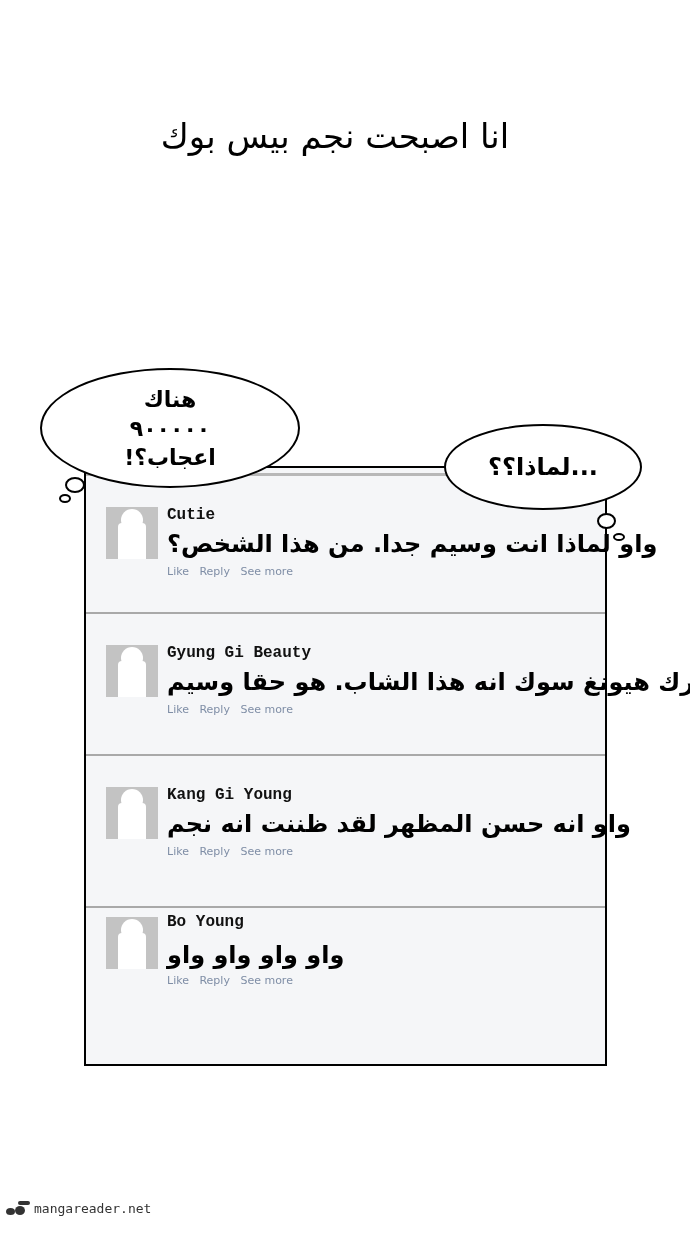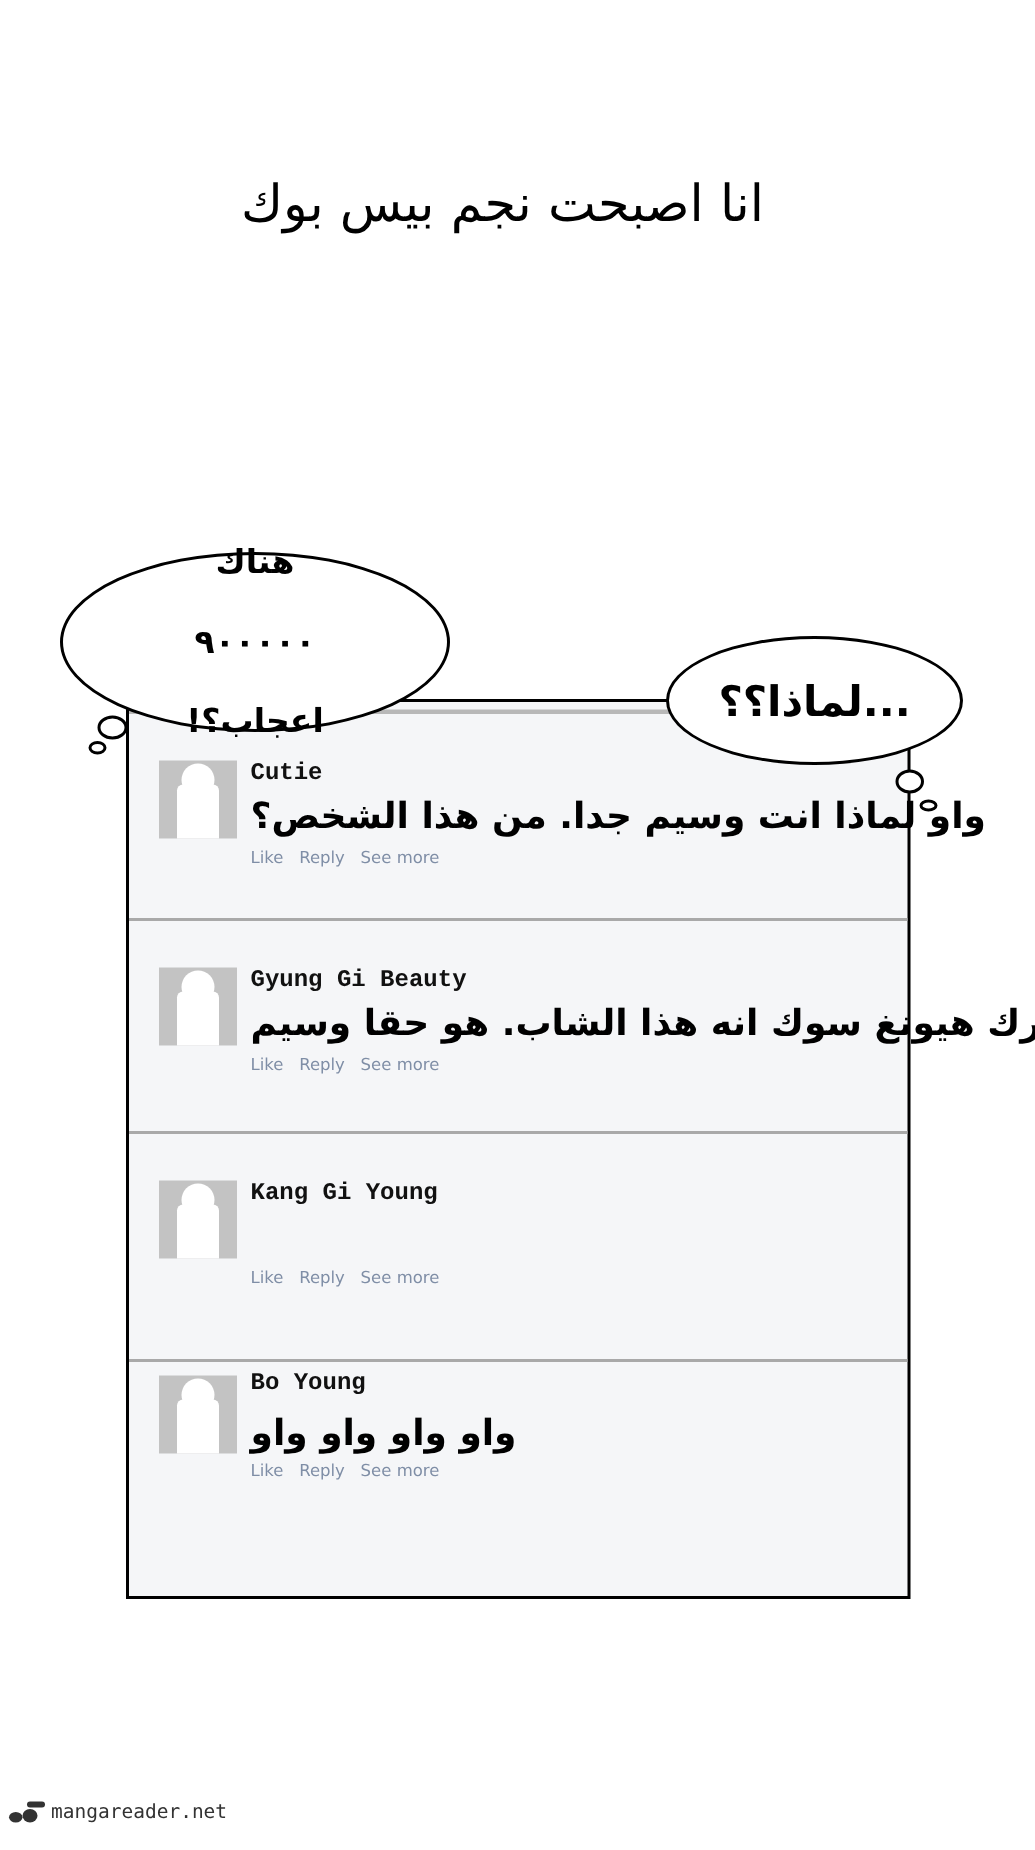--- a/index.html
+++ b/index.html
@@ -46,24 +46,24 @@
       white-space: nowrap; unicode-bidi: plaintext;
     }
     .actions {
       position: absolute; left: 81px; font-family: "DejaVu Sans", sans-serif; font-size: 11px; color: #7f8ea6;
       white-space: nowrap;
     }
     .actions span { margin-right: 7px; cursor: pointer; }
     .bubble {
       position: absolute; background: #fff; border: 2px solid #000; border-radius: 50%;
       display: flex; align-items: center; justify-content: center; text-align: center;
-      font-family: "DejaVu Sans", sans-serif; font-weight: bold; color: #000; gap: 24px;
+      font-family: "DejaVu Sans", sans-serif; font-weight: bold; color: #000;
     }
     .bubble-left { left: 40px; top: 368px; width: 256px; height: 116px; flex-direction: column; font-size: 22px; line-height: 29px; }
-    .bubble-right { left: 444px; top: 424px; width: 194px; height: 82px; font-size: 28px; direction: rtl; }
+    .bubble-right { left: 444px; top: 424px; width: 194px; height: 82px; font-size: 24px; direction: rtl; }
     .dot { position: absolute; background: #fff; border: 2px solid #000; border-radius: 50%; }
     .watermark {
       position: absolute; left: 4px; top: 1200px; font-family: "DejaVu Sans Mono", monospace;
       font-size: 13px; color: #333; display: flex; align-items: center;
     }
     .wm-logo { width: 28px; height: 16px; position: relative; margin-right: 2px; }
     .wm-logo span { position: absolute; background: #333; border-radius: 50%; }
   </style>
 </head>
 <body>
@@ -102,20 +102,21 @@
     </div>
   </div>
   <div class="sep" style="top:286px;"></div>
 
   <div class="comment" style="top:288px;height:150px;">
     <div class="avatar" style="top:31px;">
       <div class="head"></div>
       <div class="bodyshape"></div>
     </div>
     <div class="name" style="top:30px;">Kang Gi Young</div>
+    <div class="text" style="top:54px;">واو انه حسن المظهر لقد ظننت انه نجم</div>
     <div class="actions" style="top:89px;">
       <span>Like</span>
       <span>Reply</span>
       <span>See more</span>
     </div>
   </div>
   <div class="sep" style="top:438px;"></div>
 
   <div class="comment" style="top:418px;height:156px;border-radius:23px;">
     <div class="avatar" style="top:31px;">

